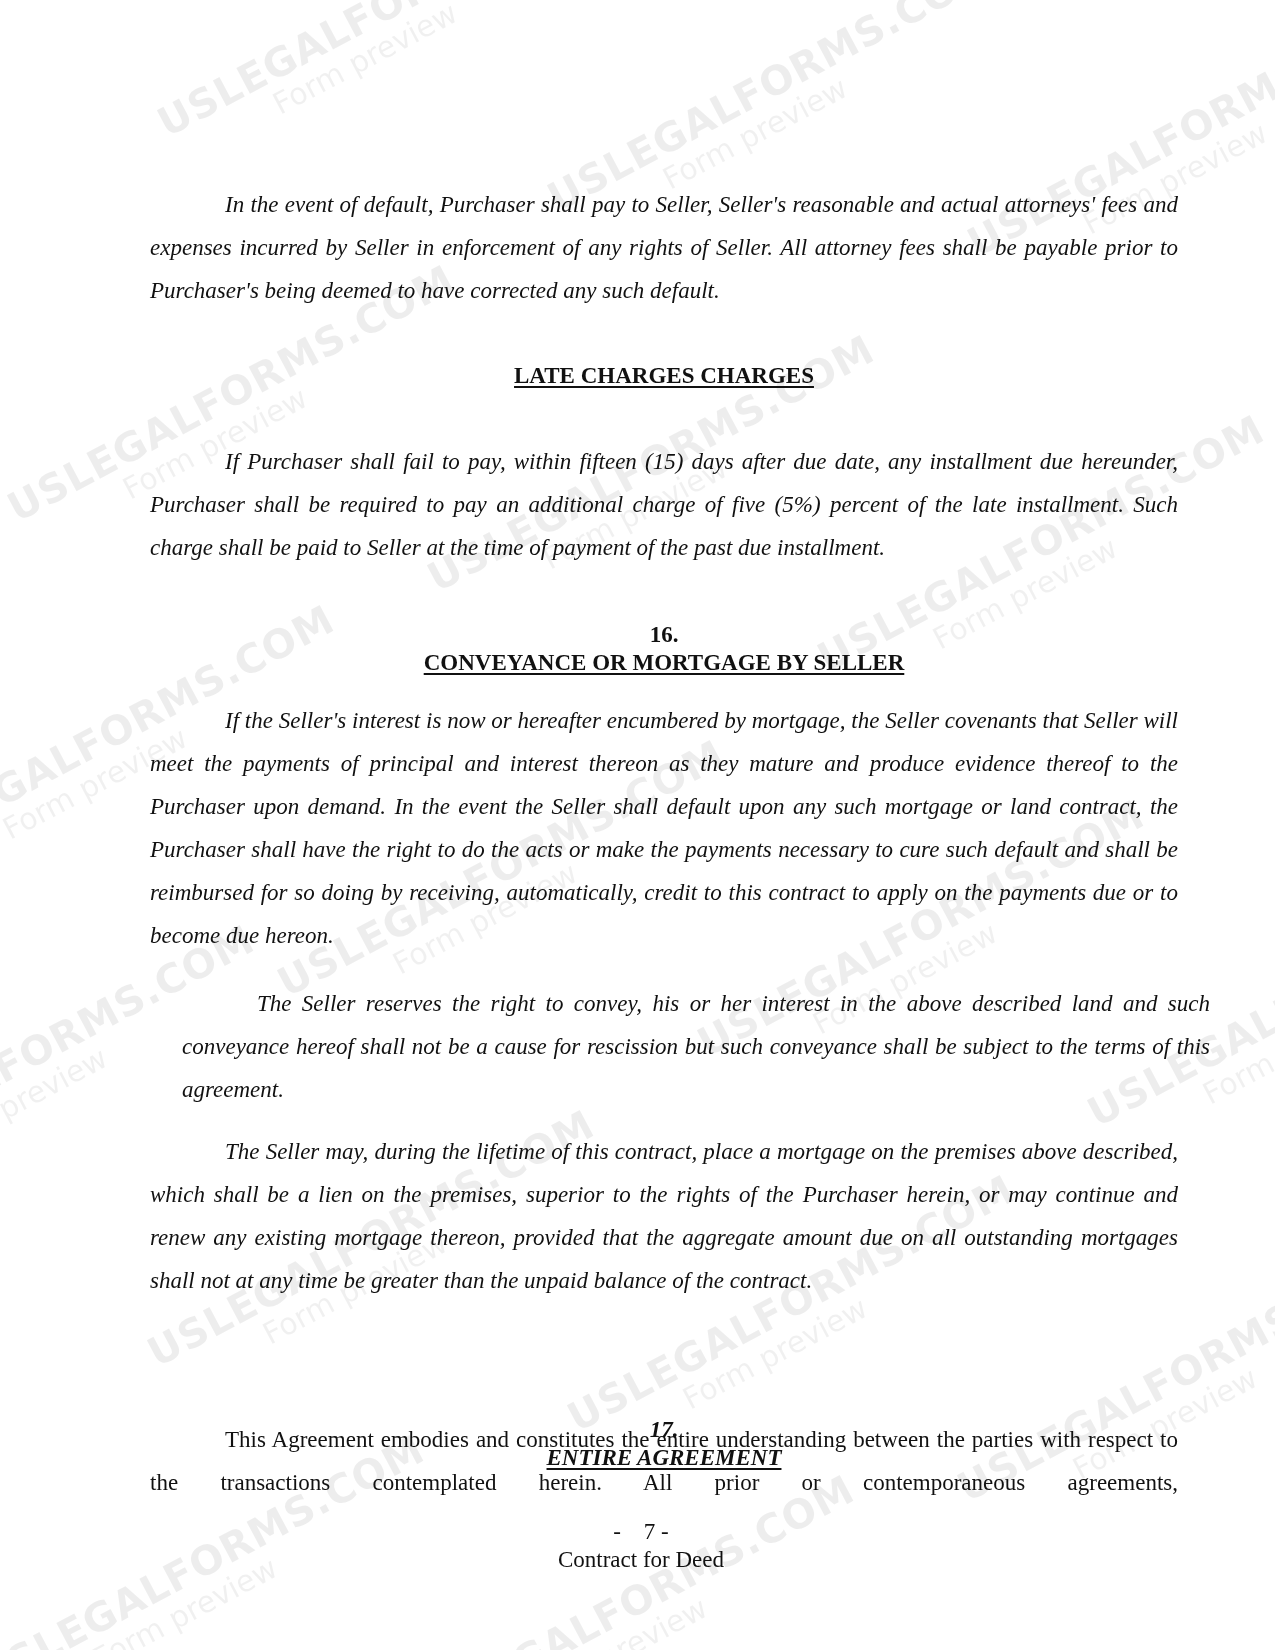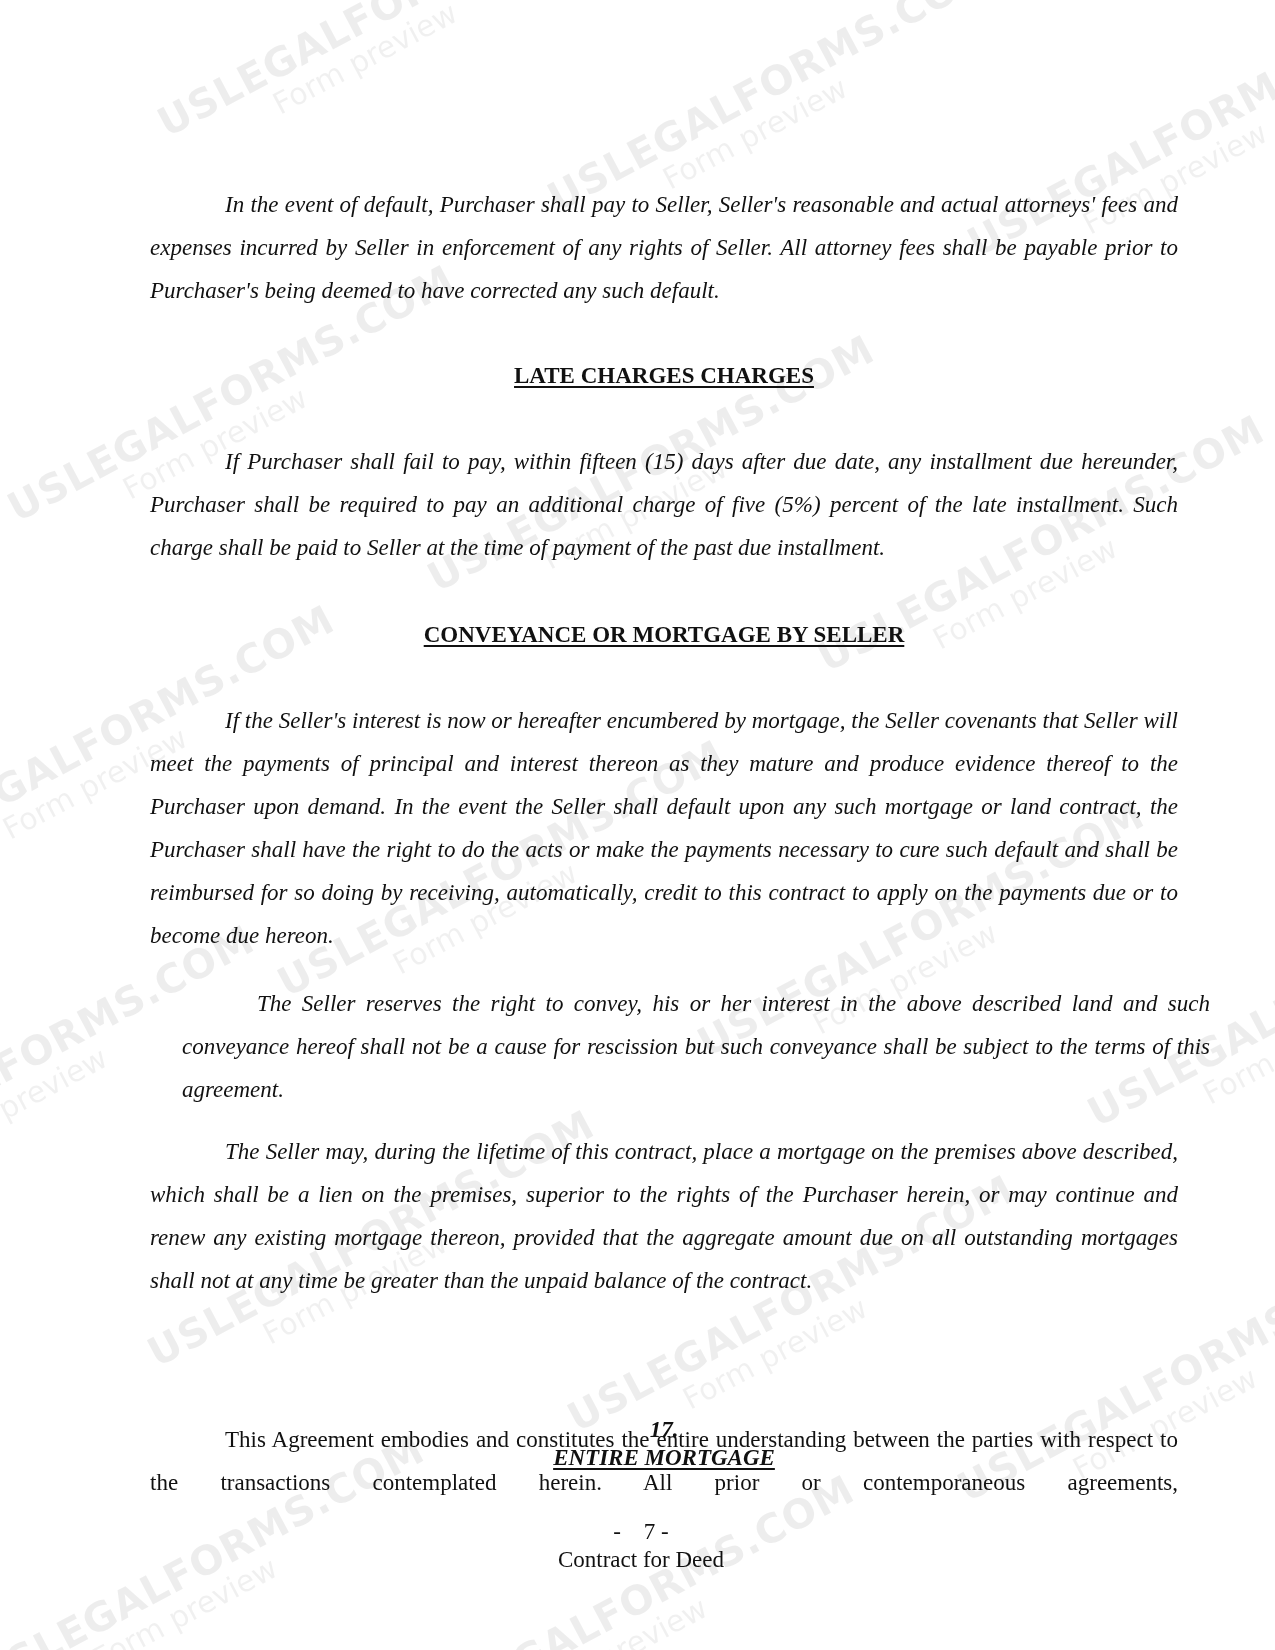--- a/index.html
+++ b/index.html
@@ -96,35 +96,36 @@
     </p>
 
     <div class="heading" style="top:362px;">
       <div class="title">LATE CHARGES CHARGES</div>
     </div>
     <p class="para justify" style="top:440px;">
       <span class="indent"></span><span>If Purchaser shall fail to pay, within fifteen (15) days after due date, any installment due hereunder, Purchaser shall be required to pay an additional charge of five (5%) percent of the late installment. Such charge shall be paid to Seller at the time of payment of the past due installment.</span>
     </p>
 
     <div class="heading" style="top:621px;">
+      <div>16.</div>
       <div class="title">CONVEYANCE OR MORTGAGE BY SELLER</div>
     </div>
     <p class="para justify" style="top:699px;">
       <span class="indent"></span><span>If the Seller's interest is now or hereafter encumbered by mortgage, the Seller covenants that Seller will meet the payments of principal and interest thereon as they mature and produce evidence thereof to the Purchaser upon demand. In the event the Seller shall default upon any such mortgage or land contract, the Purchaser shall have the right to do the acts or make the payments necessary to cure such default and shall be reimbursed for so doing by receiving, automatically, credit to this contract to apply on the payments due or to become due hereon.</span>
     </p>
     <p class="para justify" style="top:982px;margin-left:32px;">
       <span class="indent"></span><span>The Seller reserves the right to convey, his or her interest in the above described land and such conveyance hereof shall not be a cause for rescission but such conveyance shall be subject to the terms of this agreement.</span>
     </p>
     <p class="para justify" style="top:1130px;">
       <span class="indent"></span><span>The Seller may, during the lifetime of this contract, place a mortgage on the premises above described, which shall be a lien on the premises, superior to the rights of the Purchaser herein, or may continue and renew any existing mortgage thereon, provided that the aggregate amount due on all outstanding mortgages shall not at any time be greater than the unpaid balance of the contract.</span>
     </p>
 
     <div class="heading" style="top:1416px;font-style:italic;">
       <div>17.</div>
-      <div class="title">ENTIRE MORTGAGE</div>
+      <div class="title">ENTIRE AGREEMENT</div>
     </div>
     <p class="para justify-full" style="top:1418px;">
       <span class="indent"></span><span>This Agreement embodies and constitutes the entire understanding between the parties with respect to the transactions contemplated herein. All prior or contemporaneous agreements,</span>
     </p>
   </div>
 
   <div class="footer txt" style="top:1518px;">
     <div style="white-space:pre;">-    7 -</div>
     <div>Contract for Deed</div>
   </div>

